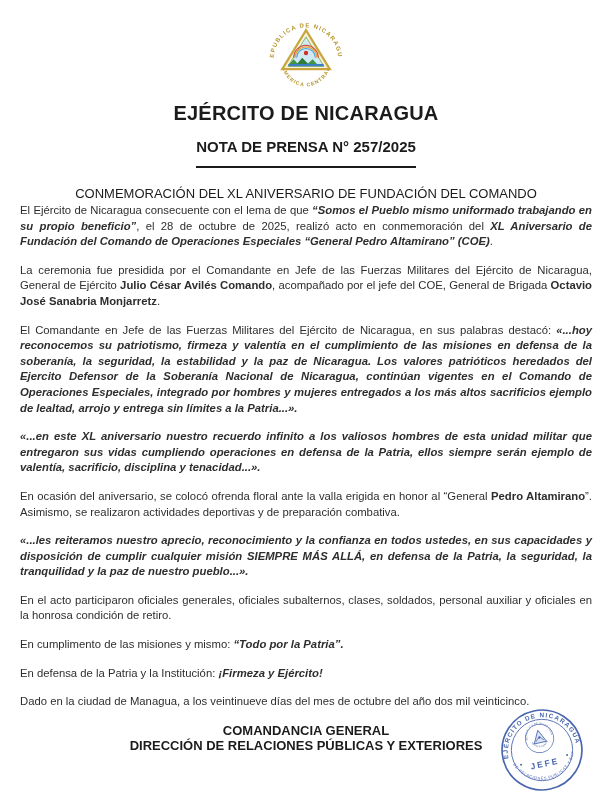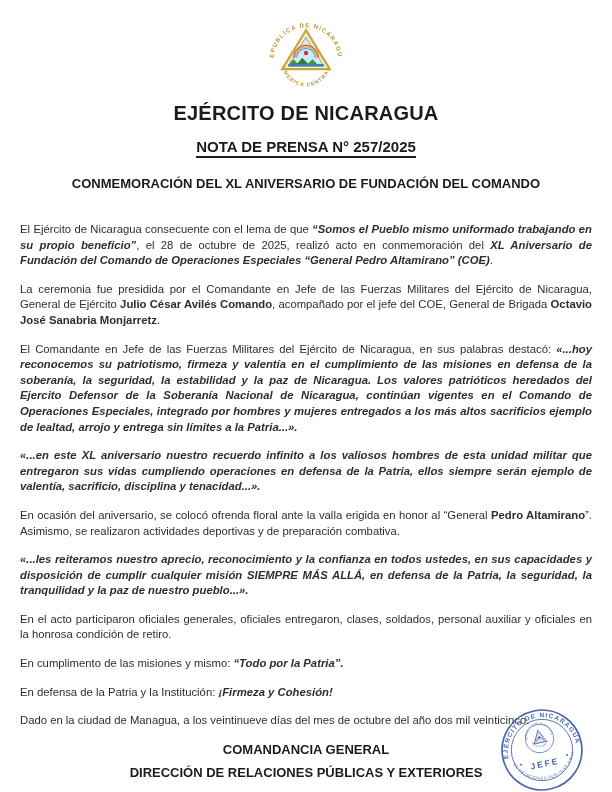--- a/index.html
+++ b/index.html
@@ -18,29 +18,29 @@
     text-align:center;
     font-size:20px;font-weight:bold;color:#1b1b1b;
     letter-spacing:.2px;
     margin:6px 0 0 0;
   }
   .doc-subtitle-row{text-align:center;margin:13px 0 0 0;}
   .doc-subtitle{
     display:inline-block;
     font-size:15px;font-weight:bold;color:#1b1b1b;
     border-bottom:2px solid #1b1b1b;
-    padding-bottom:1px;
+    padding-bottom:11px;
   }
   .headline{
     text-align:center;
-    font-size:13px;font-weight:bold;color:#1b1b1b;
+    font-size:13px;font-weight:normal;color:#1b1b1b;
     line-height:17px;
     margin:17px 0 0 0;
   }
-  .body-text{margin-top:30px;}
+  .body-text{margin-top:1px;}
   .para{
     margin:0 0 13px 0;
     font-size:11.3px;
     line-height:15.6px;
     text-align:justify;
   }
   .para .b{font-weight:bold;}
   .para .i{font-style:italic;}
   .footer-block{
     text-align:center;
@@ -101,28 +101,28 @@
         <p class="headline-line" style="margin: 0px;">CONMEMORACIÓN DEL XL ANIVERSARIO DE FUNDACIÓN DEL COMANDO</p>
       </div>
 
     <div class="body-text">
         <p class="para"><span>El Ejército de Nicaragua consecuente con el lema de que </span><span class="b i">“Somos el Pueblo mismo uniformado trabajando en su propio beneficio”</span><span>, el 28 de octubre de 2025, realizó acto en conmemoración del </span><span class="b i">XL Aniversario de Fundación del Comando de Operaciones Especiales “General Pedro Altamirano” (COE)</span><span>.</span></p>
         <p class="para"><span>La ceremonia fue presidida por el Comandante en Jefe de las Fuerzas Militares del Ejército de Nicaragua, General de Ejército </span><span class="b">Julio César Avilés Comando</span><span>, acompañado por el jefe del COE, General de Brigada </span><span class="b">Octavio José Sanabria Monjarretz</span><span>.</span></p>
         <p class="para"><span>El Comandante en Jefe de las Fuerzas Militares del Ejército de Nicaragua, en sus palabras destacó: </span><span class="b i">«...hoy reconocemos su patriotismo, firmeza y valentía en el cumplimiento de las misiones en defensa de la soberanía, la seguridad, la estabilidad y la paz de Nicaragua. Los valores patrióticos heredados del Ejercito Defensor de la Soberanía Nacional de Nicaragua, continúan vigentes en el Comando de Operaciones Especiales, integrado por hombres y mujeres entregados a los más altos sacrificios ejemplo de lealtad, arrojo y entrega sin límites a la Patria...».</span></p>
         <p class="para"><span class="b i">«...en este XL aniversario nuestro recuerdo infinito a los valiosos hombres de esta unidad militar que entregaron sus vidas cumpliendo operaciones en defensa de la Patria, ellos siempre serán ejemplo de valentía, sacrificio, disciplina y tenacidad...».</span></p>
         <p class="para"><span>En ocasión del aniversario, se colocó ofrenda floral ante la valla erigida en honor al “General </span><span class="b">Pedro Altamirano</span><span>”. Asimismo, se realizaron actividades deportivas y de preparación combativa.</span></p>
         <p class="para"><span class="b i">«...les reiteramos nuestro aprecio, reconocimiento y la confianza en todos ustedes, en sus capacidades y disposición de cumplir cualquier misión SIEMPRE MÁS ALLÁ, en defensa de la Patria, la seguridad, la tranquilidad y la paz de nuestro pueblo...».</span></p>
-        <p class="para"><span>En el acto participaron oficiales generales, oficiales entregaron, clases, soldados, personal auxiliar y oficiales en la honrosa condición de retiro.</span></p>
+        <p class="para"><span>En el acto participaron oficiales generales, oficiales subalternos, clases, soldados, personal auxiliar y oficiales en la honrosa condición de retiro.</span></p>
         <p class="para"><span>En cumplimento de las misiones y mismo: </span><span class="b i">“Todo por la Patria”.</span></p>
-        <p class="para"><span>En defensa de la Patria y la Institución: </span><span class="b i">¡Firmeza y Cohesión!</span></p>
+        <p class="para"><span>En defensa de la Patria y la Institución: </span><span class="b i">¡Firmeza y Ejército!</span></p>
         <p class="para"><span>Dado en la ciudad de Managua, a los veintinueve días del mes de octubre del año dos mil veinticinco.</span></p>
       </div>
 
     <div class="footer-block">
-        <p class="para" style="margin: 8px;">COMANDANCIA GENERAL</p>
+        <p class="para" style="margin: 0px;">COMANDANCIA GENERAL</p>
         <p class="para" style="margin: 0px;">DIRECCIÓN DE RELACIONES PÚBLICAS Y EXTERIORES</p>
       </div>
   </div>
 
   <svg class="seal" viewBox="0 0 100 100" aria-hidden="true">
     <defs>
       <path id="sealTop" d="M 9,52 A 41,41 0 1 1 91,52"></path>
       <path id="sealBot" d="M 11,54 A 40,40 0 0 0 89,54"></path>
       <path id="sealInTop" d="M 37,38 A 14,14 0 1 1 63,38"></path>
       <path id="sealInBot" d="M 40,40 A 11,11 0 0 0 60,40"></path>

